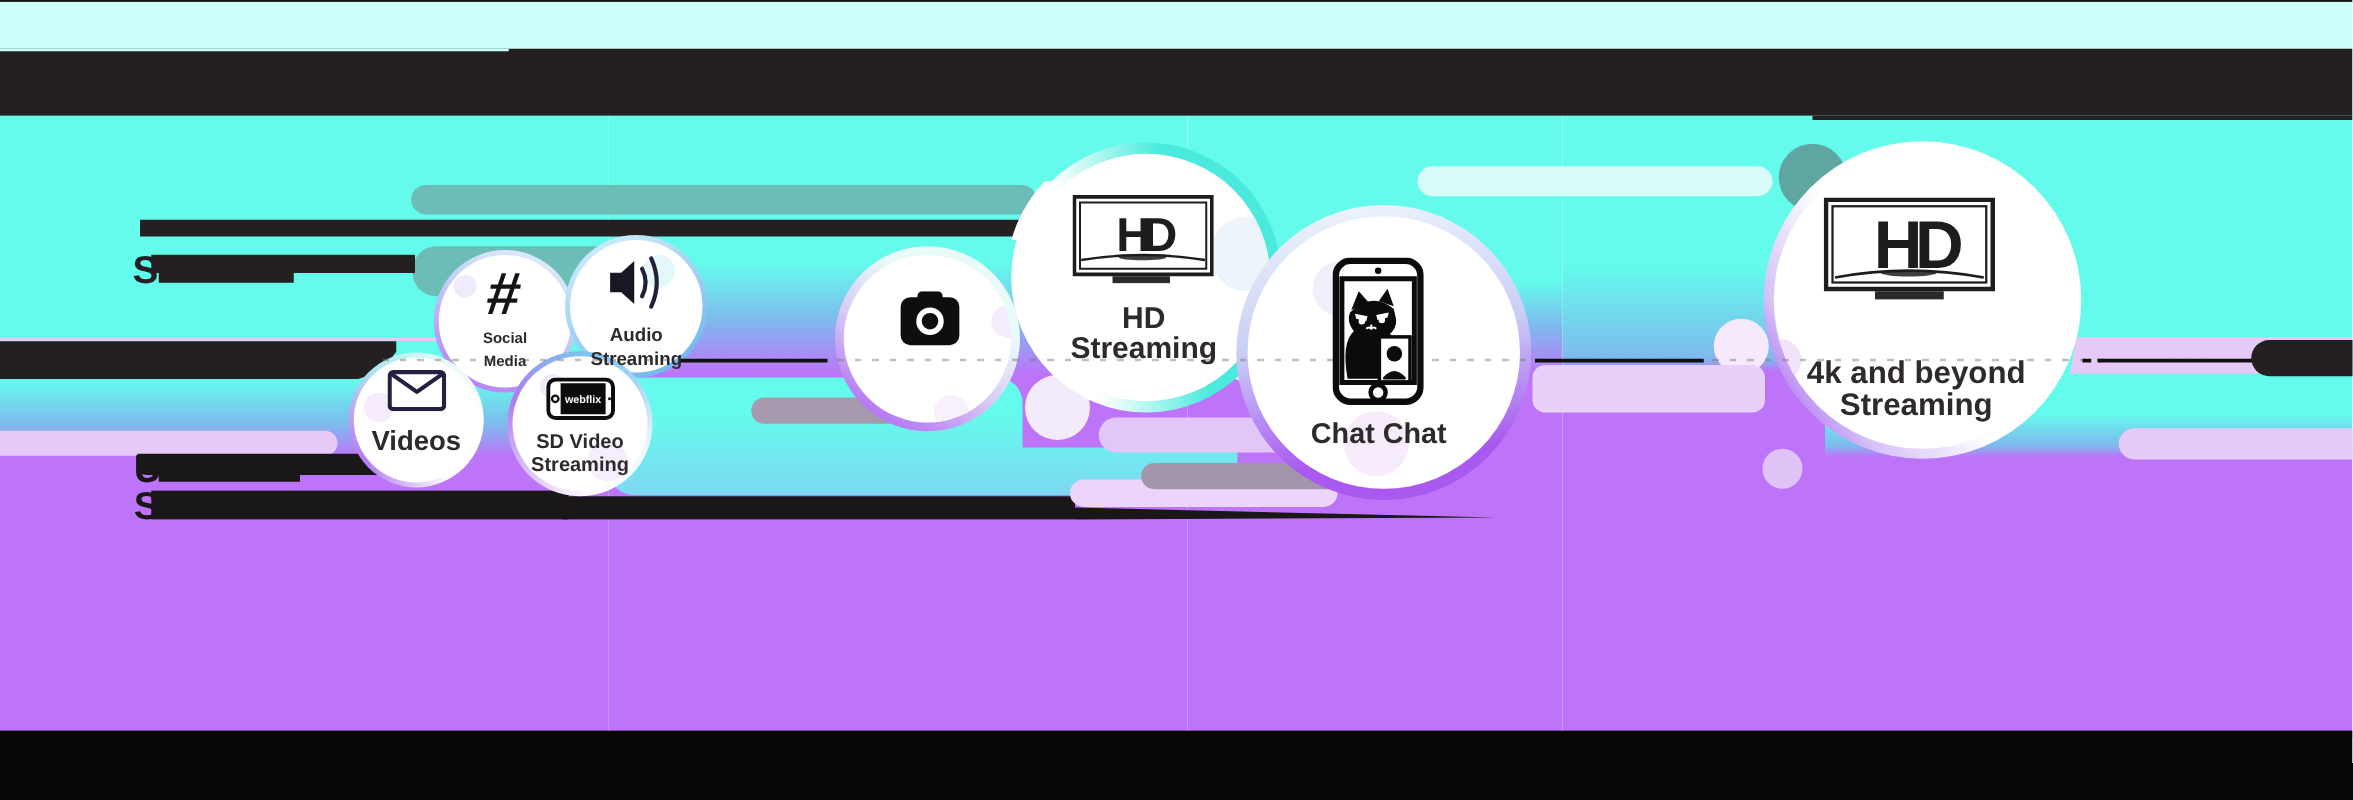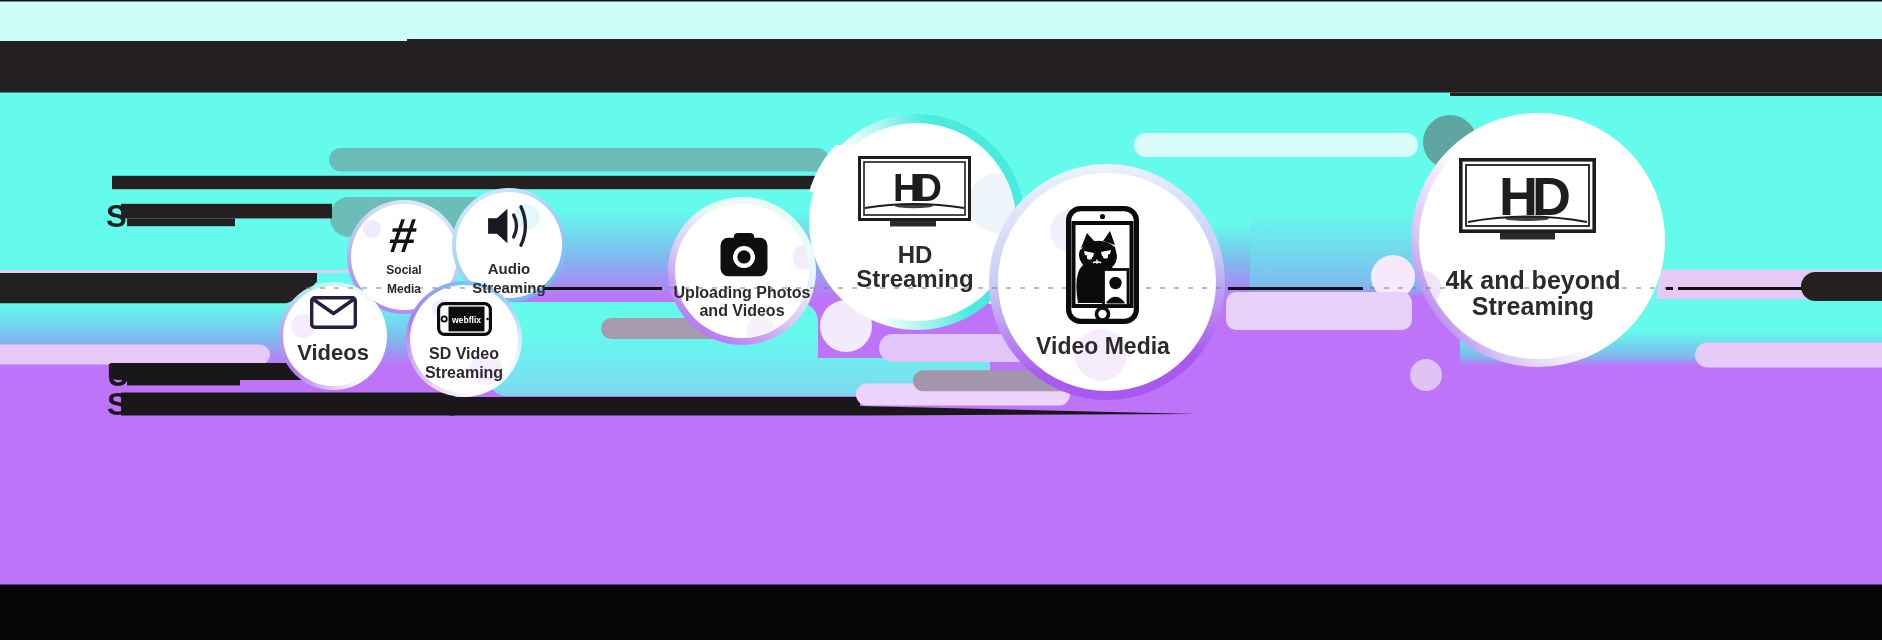--- a/index.html
+++ b/index.html
@@ -170,21 +170,20 @@
   <div class="in" style="left:7px;top:7px;width:134px;height:134px;">
     <div class="bub" style="left:118px;top:40px;width:26px;height:26px;background:#F4ECFC;"></div>
     <div class="bub" style="left:72px;top:112px;width:28px;height:28px;background:#F8F0FD;"></div>
   </div>
 </div>
 <svg class="icon" style="left:720px;top:233px;" width="48" height="46" viewBox="0 0 49 48">
   <rect x="14" y="0" width="21" height="12" rx="4" fill="#0e0e0e"></rect>
   <rect x="0" y="5" width="49" height="40" rx="8" fill="#0e0e0e"></rect>
   <circle cx="24.5" cy="25" r="9.2" fill="none" stroke="#fff" stroke-width="4.6"></circle>
 </svg>
-<div class="lbl" style="left:662px;top:284px;width:160px;font-size:16px;line-height:17.5px;">Uploading Photos<br>and Videos</div>
 
 <div class="circ" style="left:809px;top:114px;width:216px;height:216px;background:linear-gradient(78deg,#FFFFFF 28%,#4AEBDE 62%);">
   <div class="in" style="left:9px;top:9px;width:198px;height:198px;">
     <div class="bub" style="left:150px;top:50px;width:60px;height:60px;background:#EDF5FB;"></div>
   </div>
 </div>
 <svg class="icon" style="left:858px;top:156px;" width="113" height="72" viewBox="0 0 113 72">
   <rect x="1.5" y="1.5" width="110" height="62" fill="#fff" stroke="#1d1d1b" stroke-width="3"></rect>
   <rect x="6" y="6" width="101" height="53" fill="none" stroke="#1d1d1b" stroke-width="1.6"></rect>
   <text x="56.5" y="45" text-anchor="middle" font-family="Liberation Sans, sans-serif" font-weight="bold" font-size="38" letter-spacing="-6" fill="#1d1d1b">HD</text>
@@ -218,36 +217,36 @@
     <circle cx="39.5" cy="50" r="2.6"></circle>
   </g>
   <g stroke="#fff" stroke-width="1.5" fill="none">
     <path d="M27,57 Q29,55 31,57 Q33,55 35,57"></path>
     <path d="M31,53.5 L31,56.5"></path>
   </g>
   <rect x="37.5" y="63.5" width="24.5" height="36" fill="#fff" stroke="#0b0b0b" stroke-width="2.8"></rect>
   <circle cx="49.5" cy="77" r="6.2" fill="#0b0b0b"></circle>
   <path d="M40.5,96 Q49.5,85.5 58.5,96 L58.5,97.5 L40.5,97.5 Z" fill="#0b0b0b"></path>
 </svg>
-<div class="lbl" style="left:1023px;top:333px;width:160px;font-size:23px;">Video Media</div>
+<div class="lbl" style="left:1023px;top:333px;width:160px;font-size:23px;">Chat Chat</div>
 
 <div class="circ" style="left:1411px;top:113px;width:254px;height:254px;background:linear-gradient(55deg,#A55CEF 6%,#D7C3F7 22%,#FFFFFF 45%);">
   <div class="in" style="left:8px;top:8px;width:238px;height:238px;">
     <div class="bub" style="left:-12px;top:150px;width:34px;height:34px;background:#F2E3FB;"></div>
   </div>
 </div>
 <svg class="icon" style="left:1459px;top:158px;" width="137" height="82" viewBox="0 0 137 82">
   <rect x="1.8" y="1.8" width="133.4" height="71.4" fill="#fff" stroke="#1d1d1b" stroke-width="3.6"></rect>
   <rect x="7" y="7" width="123" height="61" fill="none" stroke="#1d1d1b" stroke-width="1.8"></rect>
   <text x="73" y="56.5" text-anchor="middle" font-family="Liberation Sans, sans-serif" font-weight="bold" font-size="54" letter-spacing="-6" fill="#1d1d1b">HD</text>
   <path d="M9,64 Q68,53 128,64" fill="none" stroke="#1d1d1b" stroke-width="2.2"></path>
   <ellipse cx="68" cy="60.5" rx="22" ry="2.6" fill="#1d1d1b" opacity="0.85"></ellipse>
   <rect x="41" y="75" width="55" height="6.5" fill="#2a2a28"></rect>
 </svg>
-<div class="lbl" style="left:1445px;top:267px;width:176px;font-size:25px;line-height:26px;">4k and beyond<br>Streaming</div>
+<div class="lbl" style="left:1445px;top:285px;width:176px;font-size:25px;line-height:26px;">4k and beyond<br>Streaming</div>
 
 <div id="dash"></div>
 
 <div class="seg" style="left:543px;top:287.2px;width:119px;"></div>
 <div class="seg" style="left:1228px;top:287.2px;width:135px;"></div>
 <div class="seg" style="left:1666px;top:287.2px;width:7px;"></div>
 <div class="seg" style="left:1678px;top:287.2px;width:125px;"></div>
 <div class="abs" style="z-index:22;left:1801px;top:271.6px;width:100px;height:29.6px;border-radius:15px 0 0 15px;background:#242021;"></div>
 </div>
 

